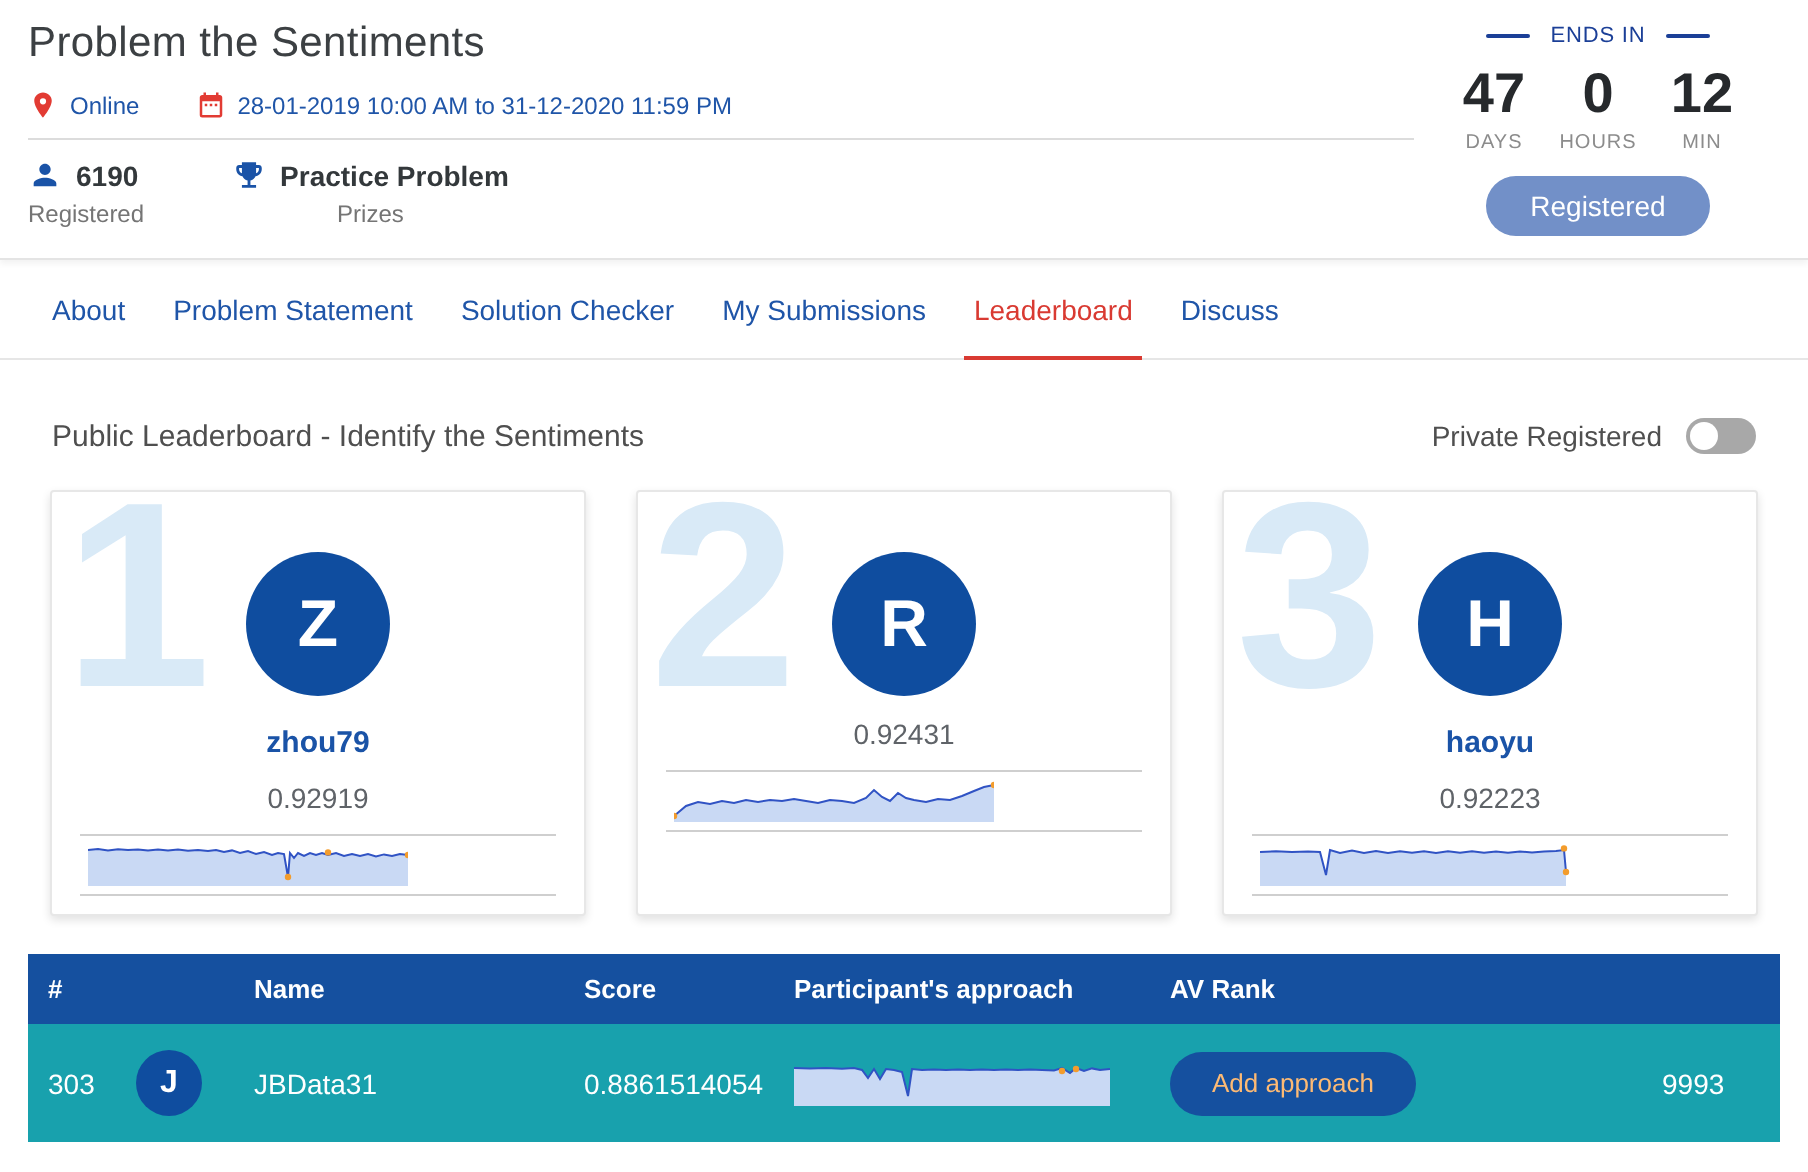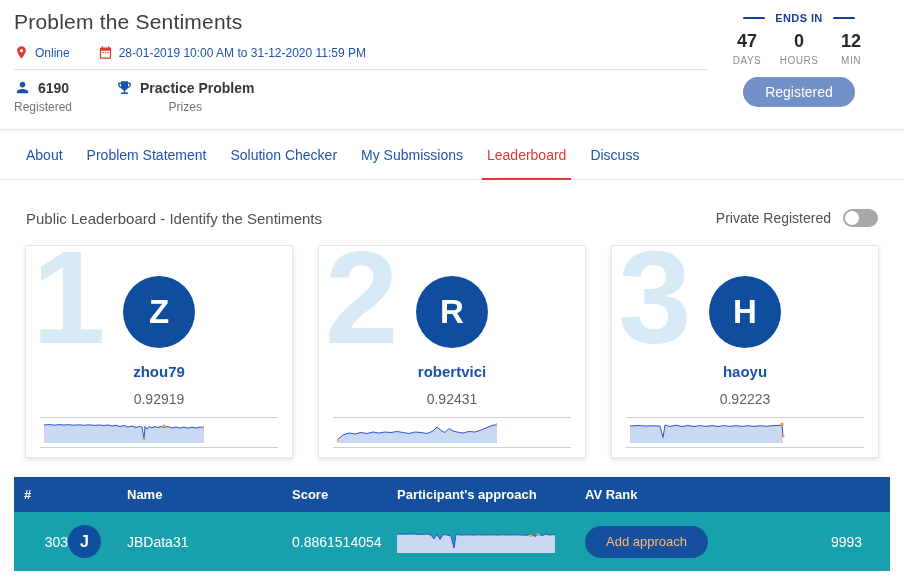--- a/index.html
+++ b/index.html
@@ -18,24 +18,24 @@
   .stats-row { display:flex; margin-top:9px;text-align:center; }
   .stat { margin-right:44px; }
   .stat-top { display:flex; align-items:center; gap:7px; }
   .stat-top svg { width:17px; height:17px; }
   .stat-value { font-size:14px; font-weight:bold; color:#33383b; }
   .stat-sub { font-size:12px; color:#757575; margin-top:4px; }
 
   .header-right { position:absolute; top:12px; right:24px; width:162px; text-align:center; }
   .ends-row { display:flex; align-items:center; justify-content:center; gap:10px; }
   .dash { width:22px; height:2px; background:#1b3f97; border-radius:1px; }
-  .ends-label { font-size:11px; font-weight:bold; color:#1b3f97; letter-spacing:.4px; }
+  .ends-label { font-size:11px; font-weight:normal; color:#1b3f97; letter-spacing:.4px; }
   .count-units { display:flex; justify-content:center; gap:6px; margin-top:7px; }
   .count-unit { min-width:46px; }
-  .count-value { font-size:18px; font-weight:bold; color:#26292c; }
+  .count-value { font-size:28px; font-weight:bold; color:#26292c; }
   .count-label { font-size:10px; color:#8c8c8c; letter-spacing:.5px; margin-top:3px; }
   .registered-btn { margin-top:11px; width:112px; height:30px; border:none; cursor:pointer;
     border-radius:15px; background:#7290c8; color:#fff; font-size:14px;
     font-family:"Liberation Sans",sans-serif; }
 
   
   .tab-bar { display:flex; gap:14px; padding:0 21px; height:50px; align-items:stretch;
     border-bottom:1px solid #e6e6e6; }
   .tab { display:flex; align-items:center; padding:0 5px; font-size:14px; color:#1f55a8;
     position:relative; cursor:pointer; }
@@ -75,21 +75,21 @@
 
   
   .lb-table { margin:19px 14px 0 14px; }
   .lb-head, .lb-row { display:grid;
     grid-template-columns:103px 165px 105px 188px 246px 1fr; align-items:center; }
   .lb-head { background:#15509f; height:35px; }
   .lb-head .cell { color:#fff; font-size:13px; font-weight:bold; padding-left:10px; }
   .lb-row { background:#18a1ad; height:59px; }
   .lb-row .cell { color:#fff; font-size:14px; padding-left:10px; }
   .rank-cell { display:flex; align-items:center; }
-  .rank-num { width:44px;text-align:right; }
+  .rank-num { width:44px; }
   .avatar-sm { width:33px; height:33px; border-radius:50%; background:#0f4d9f;
     display:flex; align-items:center; justify-content:center; cursor:pointer; }
   .avatar-sm span { color:#fff; font-size:16px; font-weight:bold; }
   .approach-btn { border:none; background:#15509f; color:#fdba74; font-size:13px;
     padding:0 21px; height:32px; border-radius:16px; cursor:pointer;
     font-family:"Liberation Sans",sans-serif; }
 </style>
 </head>
 <body>
 
@@ -195,21 +195,20 @@
             <circle cx="160" cy="6.5" r="1.6" fill="#f39c2c"></circle>
           </svg></div>
       </div>
   </div>
 
   <div class="winner-card">
     <div class="watermark">2</div>
     <div class="avatar-lg">
         <span>R</span>
       </div>
-    <div class="winner-name">robertvici</div>
     <div class="winner-score">0.92431</div>
     <div class="card-chart">
         <div class="spark"><svg width="160" height="22" viewBox="0 0 160 22">
             <polygon points="0,22 0,19 6,14 12,12 18,13 24,11.5 30,12.5 36,11 42,12 48,11 54,11.5 60,10.5 66,11.5 72,12.5 78,11 84,11.5 90,12.5 96,10 100,6 104,9.5 108,11.5 112,7.5 116,10 120,11 126,12 132,10.5 138,11 144,9 150,6.5 155,4.5 160,3.5 160,22" fill="#c9d9f4"></polygon>
             <polyline points="0,19 6,14 12,12 18,13 24,11.5 30,12.5 36,11 42,12 48,11 54,11.5 60,10.5 66,11.5 72,12.5 78,11 84,11.5 90,12.5 96,10 100,6 104,9.5 108,11.5 112,7.5 116,10 120,11 126,12 132,10.5 138,11 144,9 150,6.5 155,4.5 160,3.5" fill="none" stroke="#3053c4" stroke-width="1"></polyline>
             <circle cx="0" cy="19" r="1.6" fill="#f39c2c"></circle>
             <circle cx="160" cy="3.5" r="1.6" fill="#f39c2c"></circle>
           </svg></div>
       </div>
   </div>

